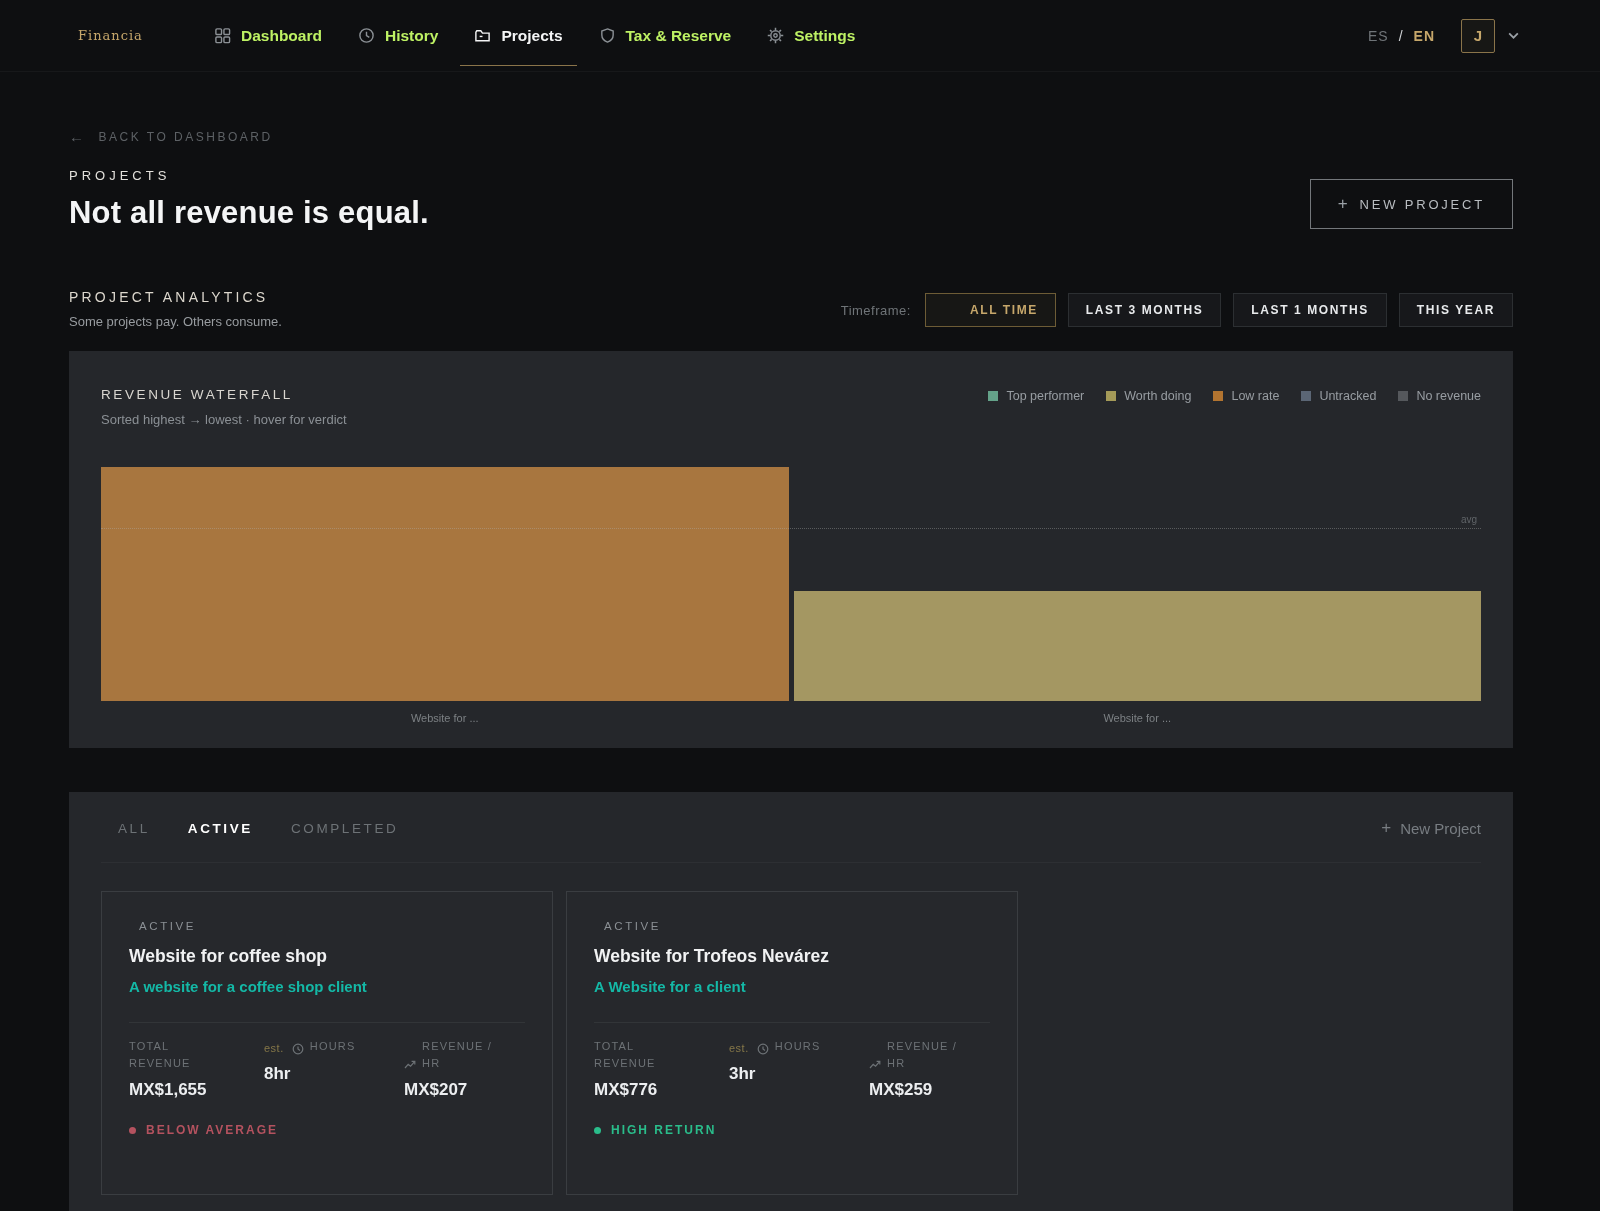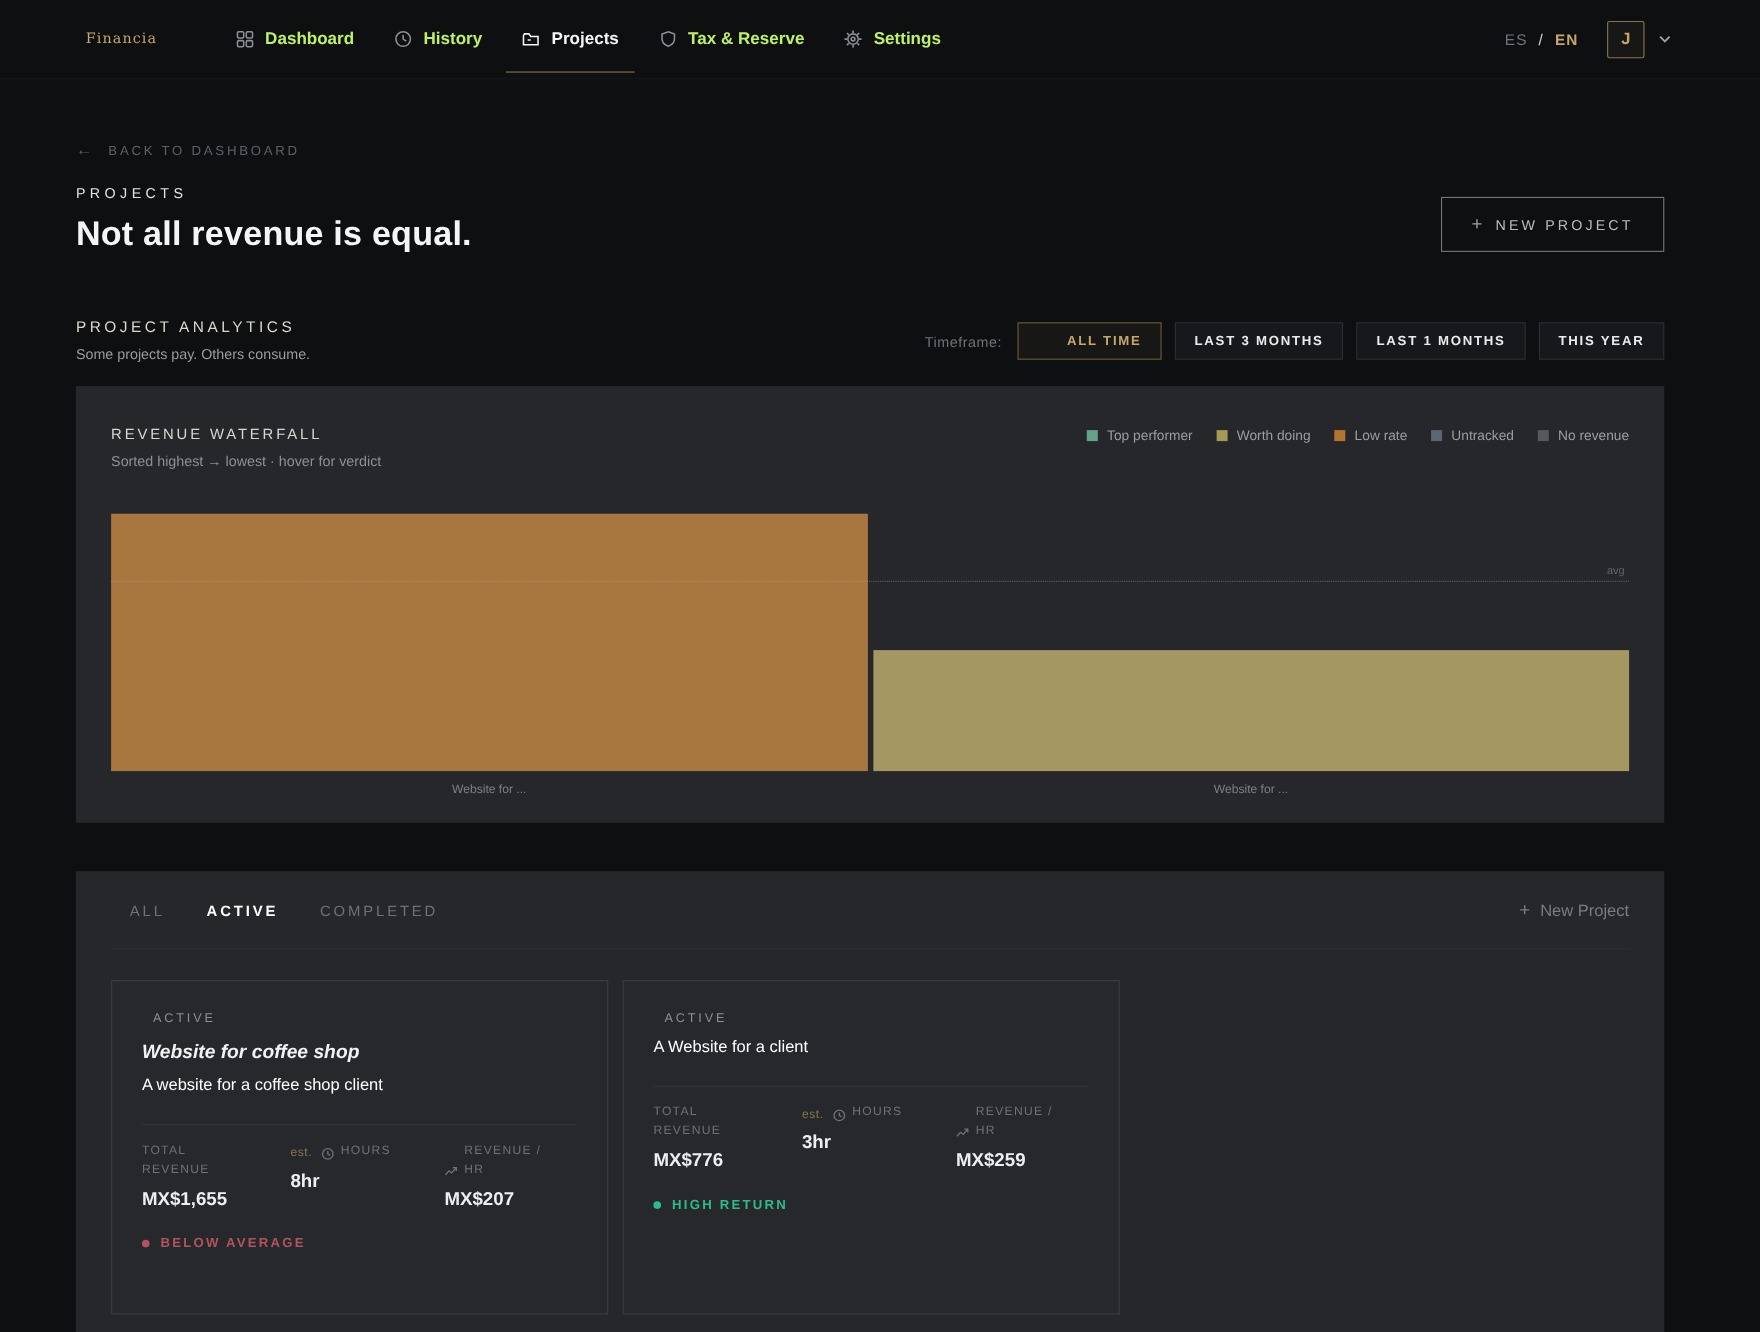--- a/index.html
+++ b/index.html
@@ -122,22 +122,22 @@
 
   .cards { display:flex; gap:13px; margin-top:28px; }
   .card {
     width:452px; height:304px; border:1px solid #3a3d41;
     padding:28px 27px; background:rgba(255,255,255,0.008);
   }
   .card-status { display:flex; align-items:center; gap:10px; }
   .dot { width:7px; height:7px; border-radius:50%; background:currentColor; }
   .status-dot-wrap { color:#b28f52; }
   .card-status-label { font-size:11.5px; letter-spacing:2.6px; color:#8b9095; }
-  .card-title { margin-top:14px; font-size:17.5px; font-weight:700; color:#f1f2f3;font-style:italic; }
-  .card-desc { margin-top:11px; font-size:15px; color:#ffffff; }
+  .card-title { margin-top:14px; font-size:17.5px; font-weight:700; color:#f1f2f3; }
+  .card-desc { margin-top:11px; font-size:15px; color:#14b8a6;font-weight:bold; }
   .card-divider { margin-top:27px; border-top:1px solid #323538; }
   .stats { margin-top:15px; display:grid; grid-template-columns:135px 140px 1fr; }
   .stat-label {
     font-size:11px; letter-spacing:1.2px; color:#6d7276; text-transform:uppercase;
     line-height:1.5; display:flex; align-items:flex-end; gap:6px;
   }
   .stat-label .lbl { max-width:92px; display:inline-block; }
   .stat-label .sicon { color:#6d7276; margin-top:1px; }
   .est { font-size:11px; color:#857748; letter-spacing:0.5px; position:relative; top:2px; margin-right:2px; text-transform:none; }
   .stat-value { margin-top:9px; font-size:17px; font-weight:700; color:#eceef0; }
@@ -367,20 +367,21 @@
           <span class="dot"></span>
           <span>BELOW AVERAGE</span>
         </div>
       </div>
 
       <div class="card">
         <div class="card-status">
           <span class="status-dot-wrap"><span class="dot"></span></span>
           <span class="card-status-label">ACTIVE</span>
         </div>
+        <div class="card-title">Website for Trofeos Nevárez</div>
         <div class="card-desc">A Website for a client</div>
         <div class="card-divider"></div>
         <div class="stats">
           <div>
             <div class="stat-label">
                 <span class="lbl">TOTAL REVENUE</span>
               </div>
             <div class="stat-value">MX$776</div>
           </div>
           <div>

